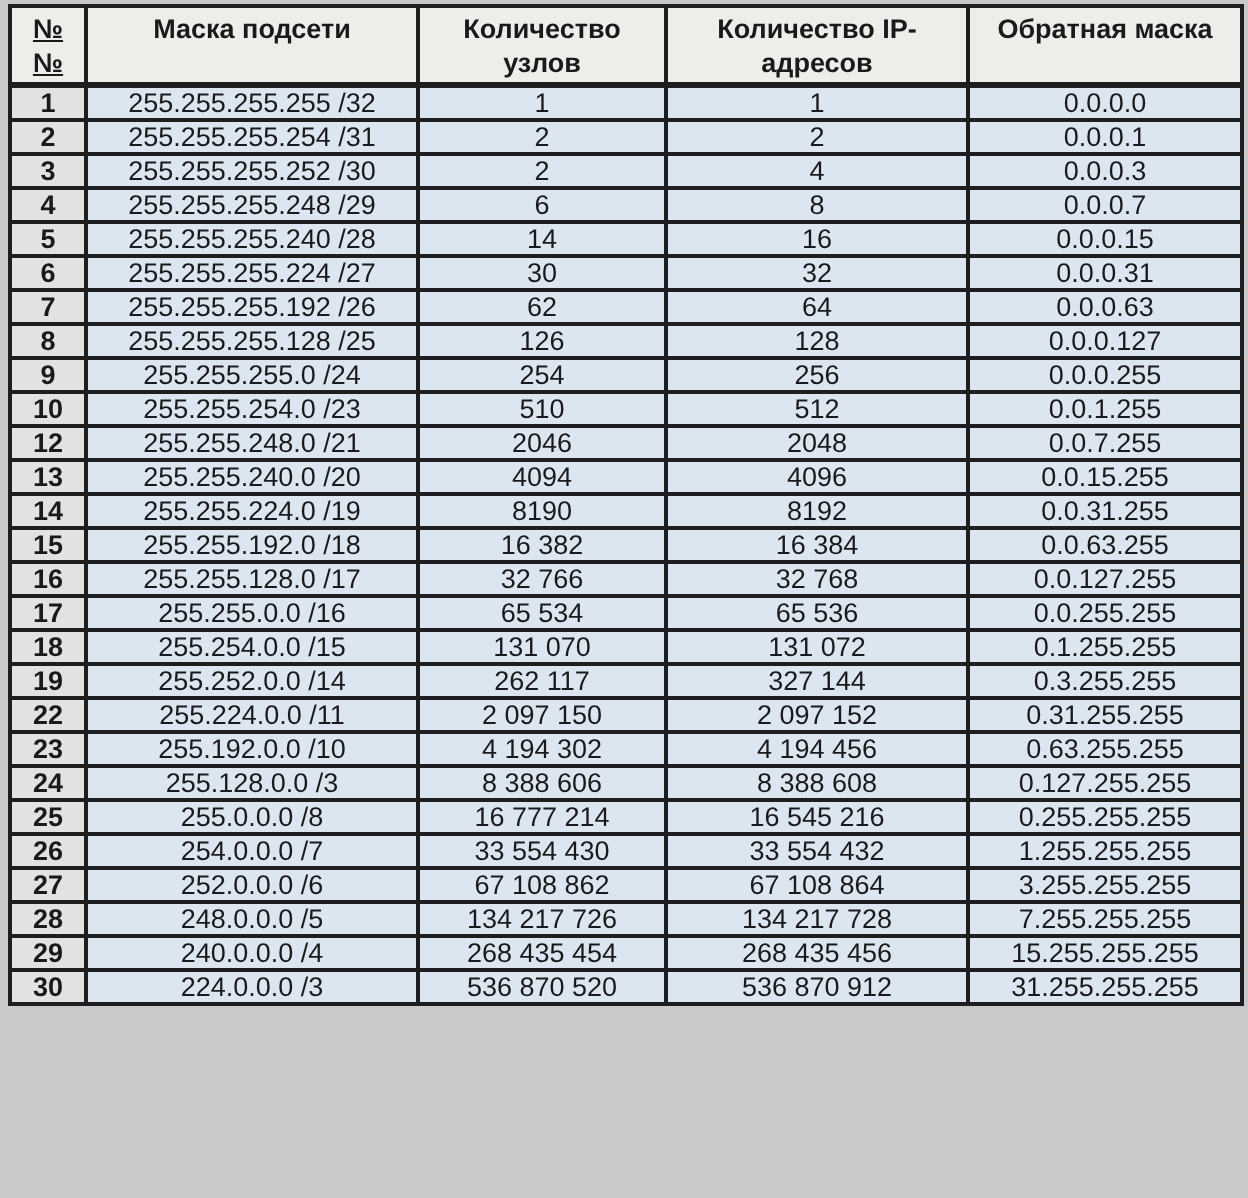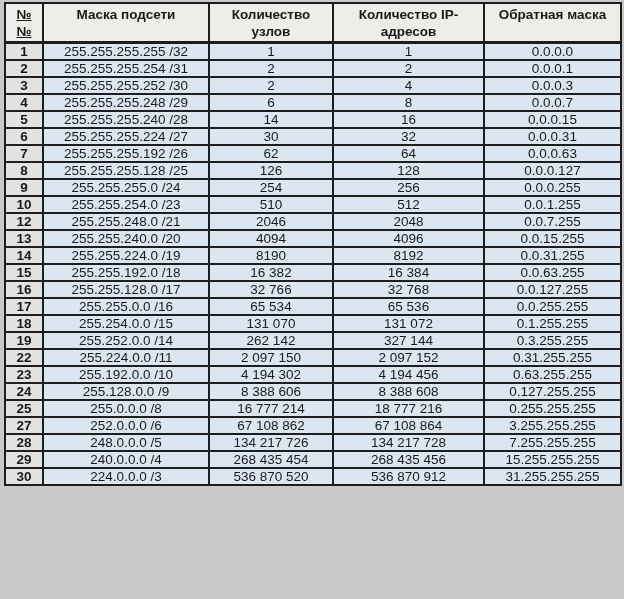--- a/index.html
+++ b/index.html
@@ -201,51 +201,58 @@
         <tr>
           <td>18</td>
           <td>255.254.0.0 /15</td>
           <td>131 070</td>
           <td>131 072</td>
           <td>0.1.255.255</td>
         </tr>
         <tr>
           <td>19</td>
           <td>255.252.0.0 /14</td>
-          <td>262 142</td>
+          <td>262 117</td>
           <td>327 144</td>
           <td>0.3.255.255</td>
         </tr>
         <tr>
           <td>22</td>
           <td>255.224.0.0 /11</td>
           <td>2 097 150</td>
           <td>2 097 152</td>
           <td>0.31.255.255</td>
         </tr>
         <tr>
           <td>23</td>
           <td>255.192.0.0 /10</td>
           <td>4 194 302</td>
           <td>4 194 456</td>
           <td>0.63.255.255</td>
         </tr>
         <tr>
           <td>24</td>
-          <td>255.128.0.0 /9</td>
+          <td>255.128.0.0 /3</td>
           <td>8 388 606</td>
           <td>8 388 608</td>
           <td>0.127.255.255</td>
         </tr>
         <tr>
           <td>25</td>
           <td>255.0.0.0 /8</td>
           <td>16 777 214</td>
-          <td>18 777 216</td>
+          <td>16 545 216</td>
           <td>0.255.255.255</td>
+        </tr>
+        <tr>
+          <td>26</td>
+          <td>254.0.0.0 /7</td>
+          <td>33 554 430</td>
+          <td>33 554 432</td>
+          <td>1.255.255.255</td>
         </tr>
         <tr>
           <td>27</td>
           <td>252.0.0.0 /6</td>
           <td>67 108 862</td>
           <td>67 108 864</td>
           <td>3.255.255.255</td>
         </tr>
         <tr>
           <td>28</td>

